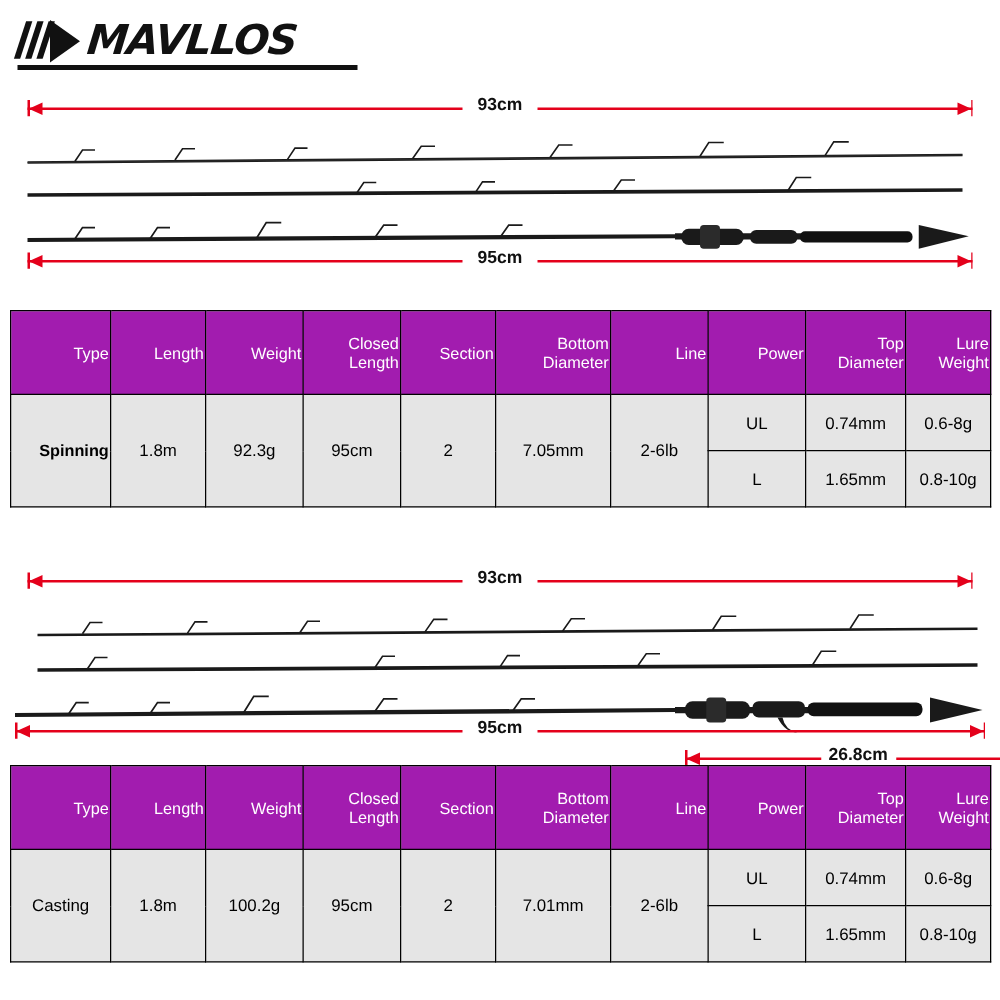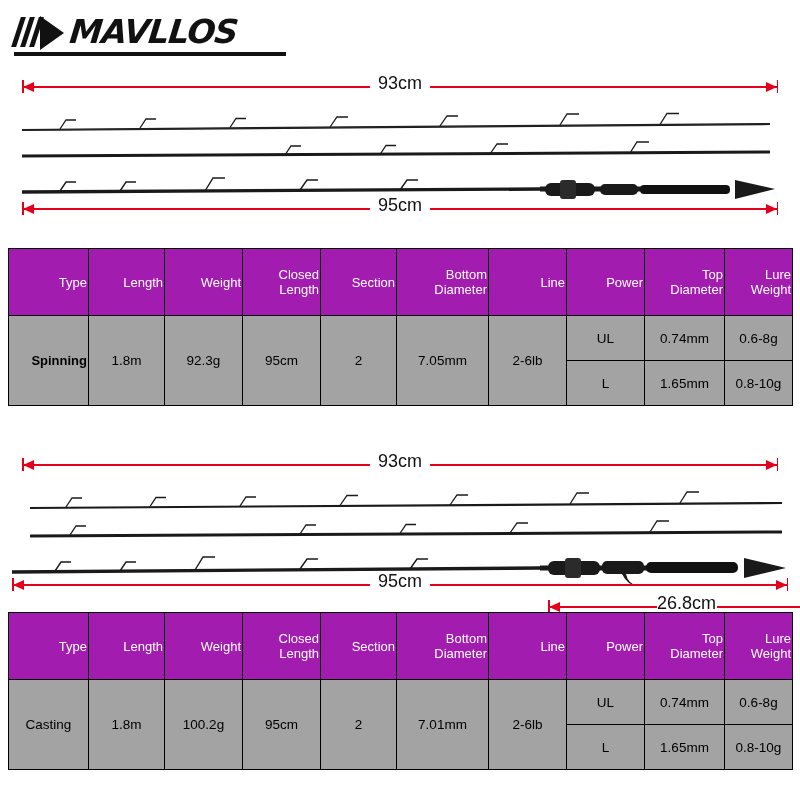--- a/index.html
+++ b/index.html
@@ -60,39 +60,39 @@
   .dim .cap.l{left:0;}
   .dim .cap.r{right:0;}
   .dim .ah{
     position:absolute;top:1.5px;width:0;height:0;
     border-top:5px solid transparent;border-bottom:5px solid transparent;
   }
   .dim .ah.l{left:1px;border-right:11px solid #e4001b;}
   .dim .ah.r{right:1px;border-left:11px solid #e4001b;}
   .dim .lbl{
     position:absolute;left:0;right:0;top:-4px;text-align:center;
-    font-size:18px;color:#111;background:#fff;
-    width:60px;margin:0 auto;line-height:14px;
+    font-size:14px;color:#111;background:#fff;
+    width:60px;margin:0 auto;line-height:14px;font-weight:bold;
   }
 
   
   table.spec{
     position:absolute;left:8px;width:784px;
     border-collapse:collapse;
     table-layout:fixed;
   }
   table.spec th{
     background:#a21caf;color:#fff;font-weight:normal;
     font-size:13px;text-align:right;
     border:1px solid #000;
     height:62px;padding:2px 1px;line-height:15px;
   }
   table.spec td{
     border:1px solid #000;text-align:center;
-    font-size:13.5px;padding:4px 1px;background:#a3a3a3;
+    font-size:13.5px;padding:4px 1px;background:#e5e5e5;
     height:36px;
   }
   table.spec td.type{font-weight:bold;font-size:13px;text-align:right;}
   table.spec td.sub{height:36px;}
 </style>
 </head>
 <body>
 
 <div class="page">
 

